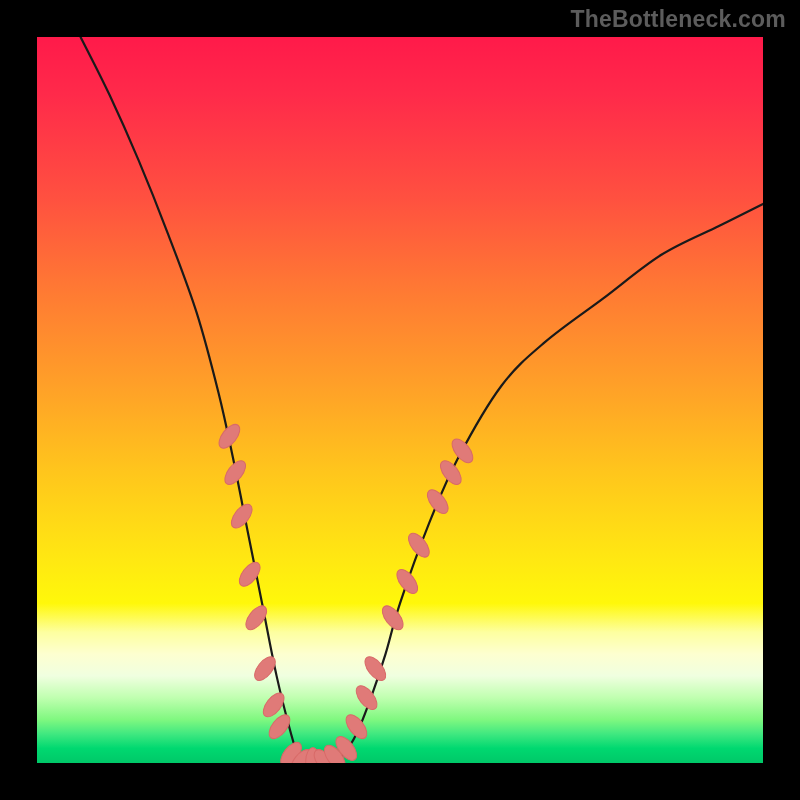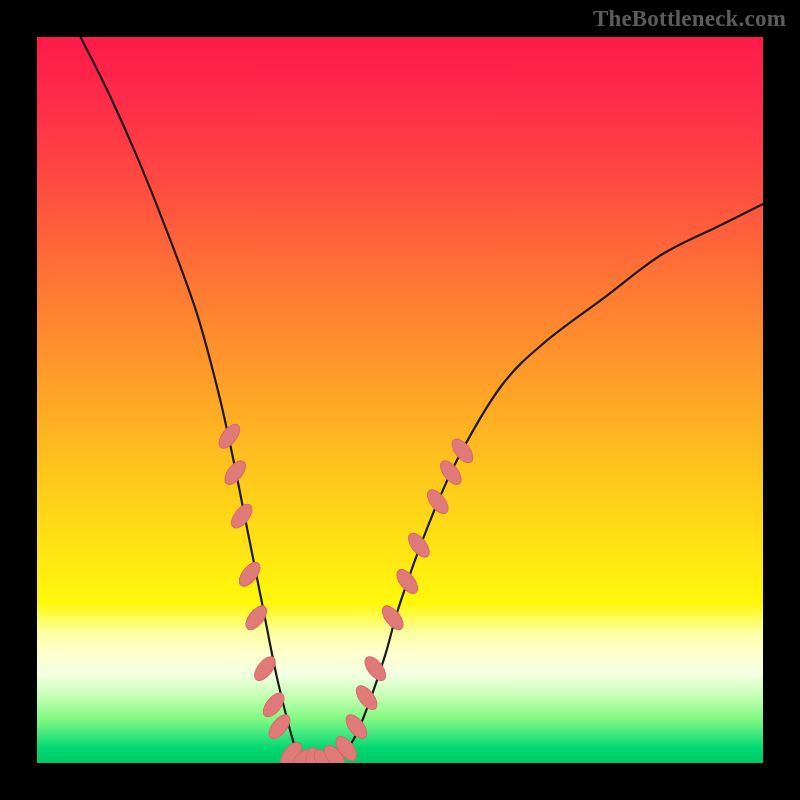--- a/index.html
+++ b/index.html
@@ -40,21 +40,21 @@
       #80f880 94%,
       #40e880 96%,
       #00d870 98%,
       #00c868 100%
     );
   }
   .watermark {
     position: absolute;
     top: 6px;
     right: 14px;
-    font-family: Liberation Serif, serif;
+    font-family: Liberation Sans, sans-serif;
     font-size: 23px;
     font-weight: 600;
     color: #5c5c5c;
     letter-spacing: 0.2px;
   }
   svg.curve {
     position: absolute;
     top: 0;
     left: 0;
     width: 726px;

